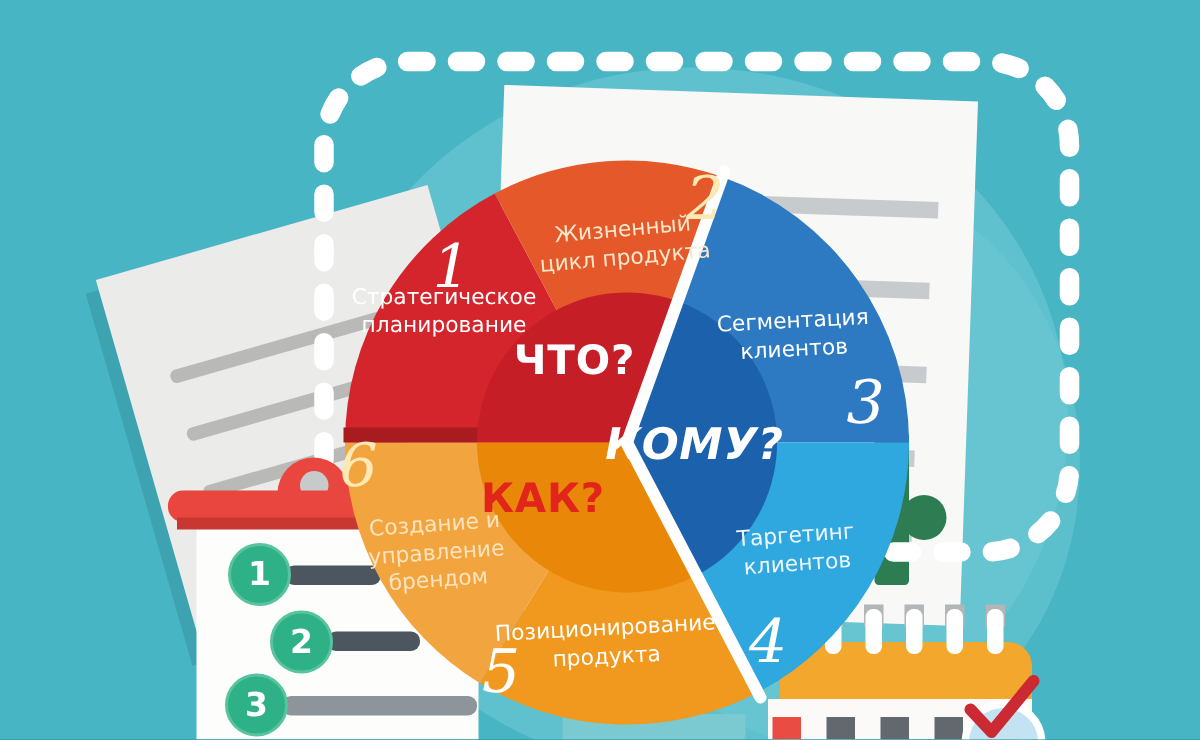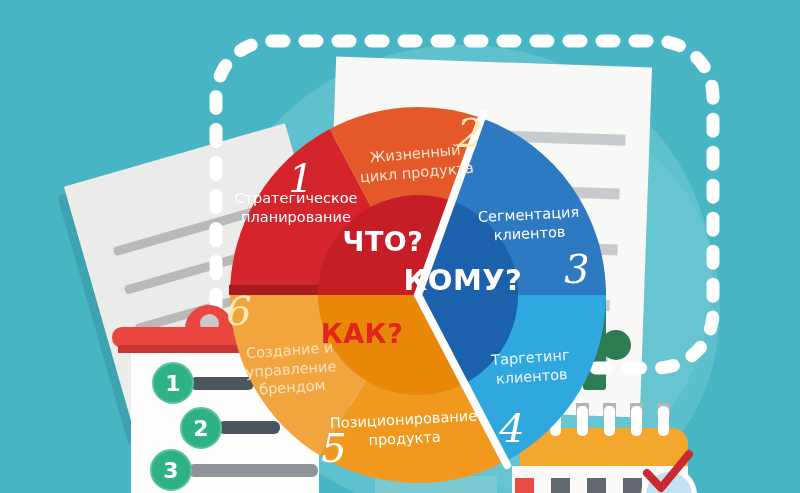--- a/index.html
+++ b/index.html
@@ -172,16 +172,16 @@
   <div class="pnum" id="num6" style="left:239px;top:311px;">6</div>
 
   <div class="plabel" id="lab1" style="left:296px;top:208px;">Стратегическое планирование</div>
   <div class="plabel" id="lab2" style="left:416px;top:163px;">Жизненный цикл продукта</div>
   <div class="plabel" id="lab3" style="left:529px;top:224px;">Сегментация клиентов</div>
   <div class="plabel" id="lab4" style="left:531px;top:367px;">Таргетинг клиентов</div>
   <div class="plabel" id="lab5" style="left:404px;top:429px;">Позиционирование продукта</div>
   <div class="plabel" id="lab6" style="left:291px;top:369px;">Создание и управление брендом</div>
 
   <div class="pq" id="q1" style="left:383px;top:241px;">ЧТО?</div>
-  <div class="pq" id="q2" style="left:463px;top:280px;">КОМУ?</div>
+  <div class="pq" id="q2" style="left:463px;top:296px;font-style:italic;">КОМУ?</div>
   <div class="pq" id="q3" style="left:362px;top:333px;text-align:right;">КАК?</div>
 
 </div>
 
 </body></html>

